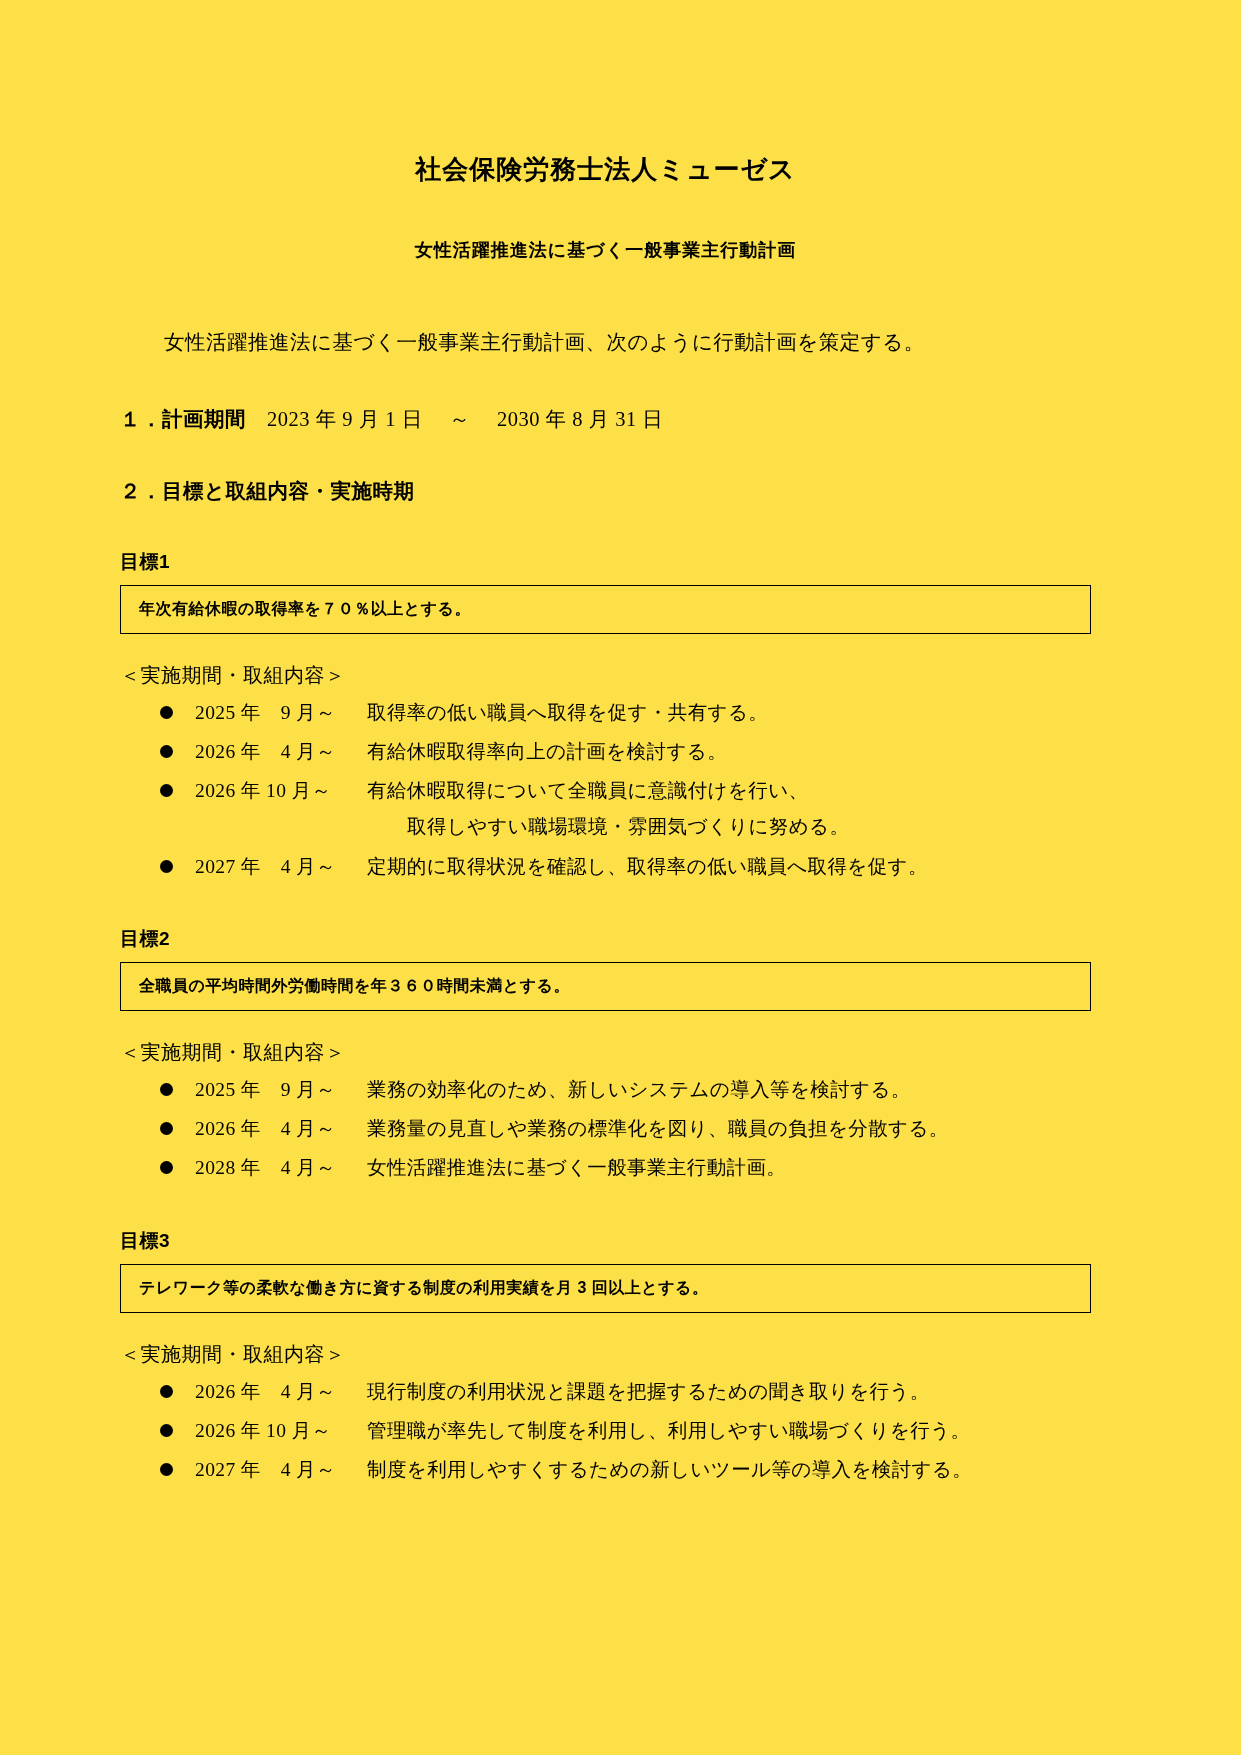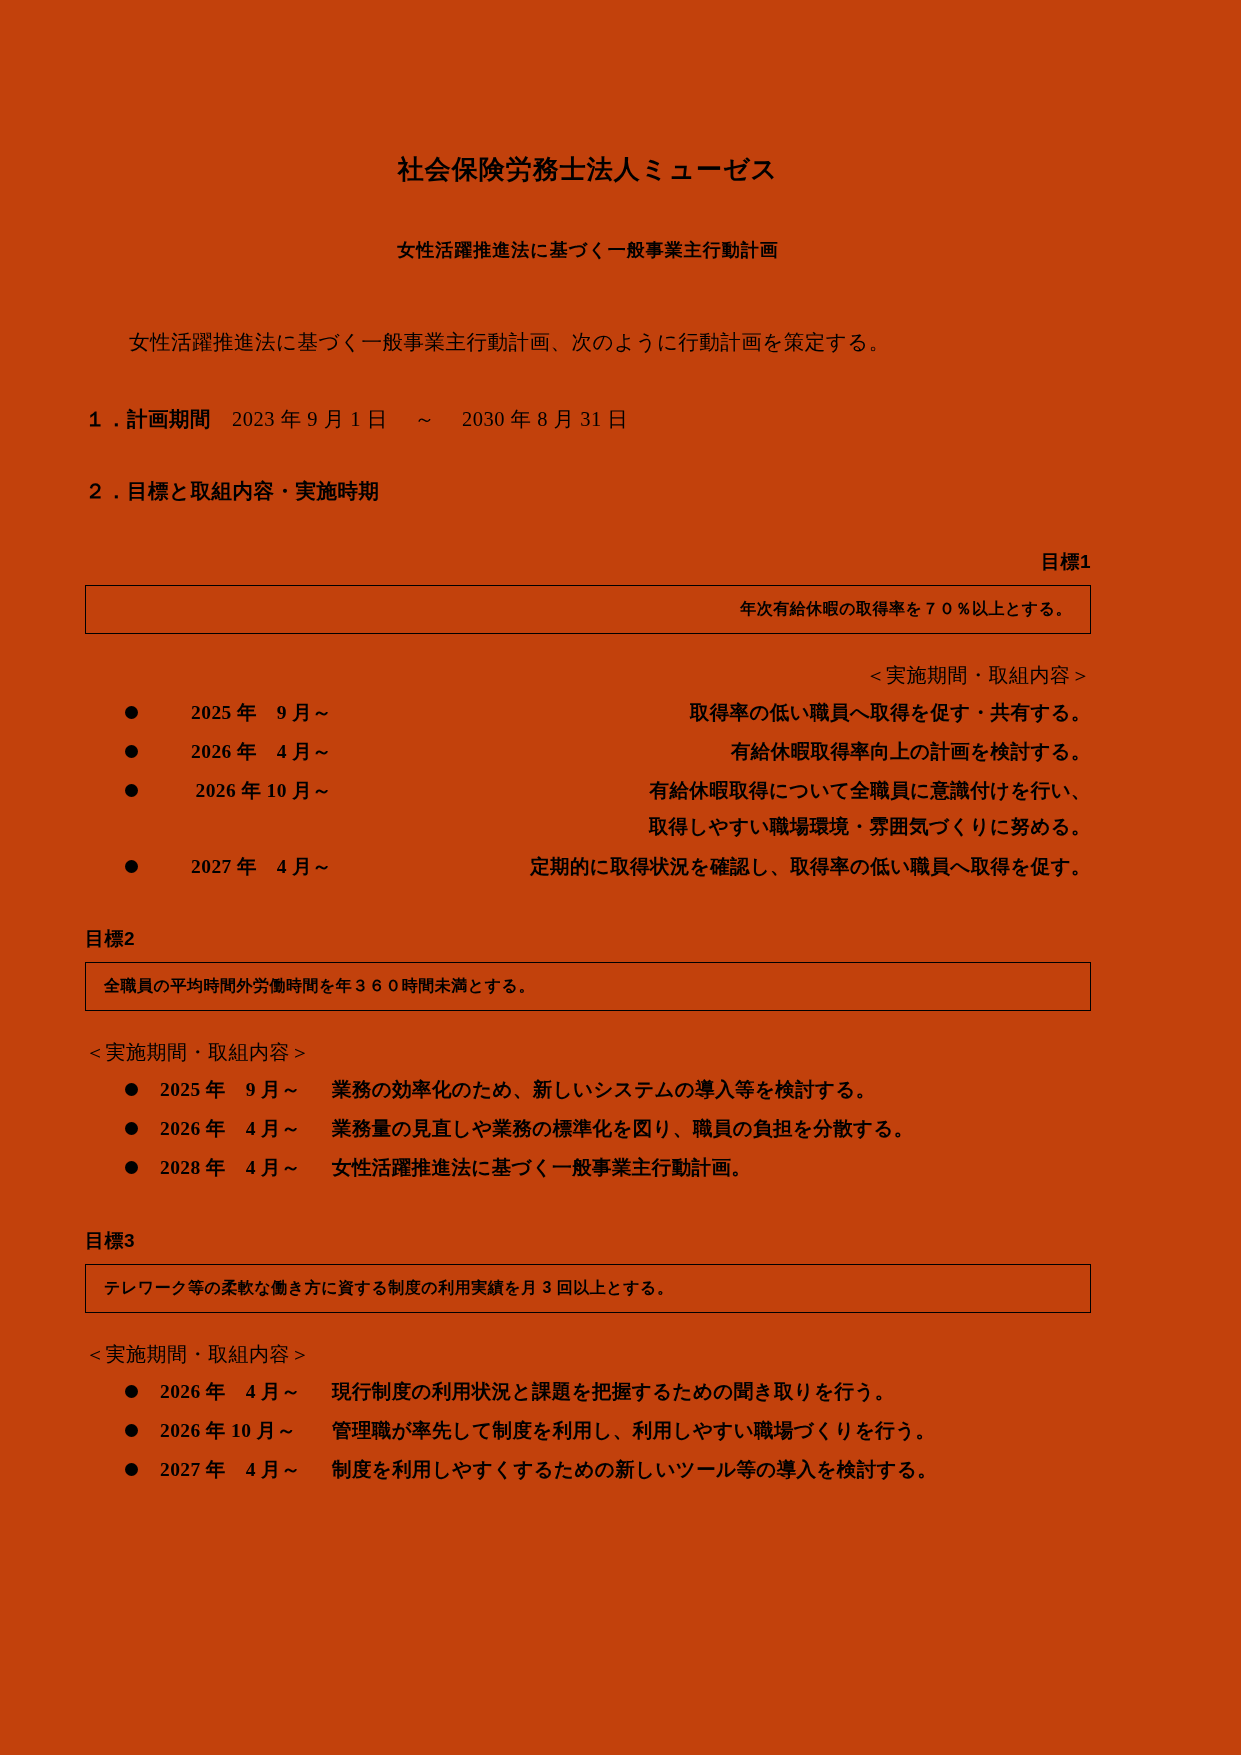--- a/index.html
+++ b/index.html
@@ -8,23 +8,23 @@
     background: #ffffff;
   }
   body {
     font-family: "Liberation Serif", "DejaVu Serif", serif;
     color: #000000;
   }
   .page {
     width: 1241px;
     height: 1755px;
     position: relative;
-    background: #c2410c;
+    background: #fde047;
     box-sizing: border-box;
-    padding: 150px 150px 60px 85px;
+    padding: 150px 150px 60px 120px;
   }
   .doc-title {
     text-align: center;
     font-family: "Liberation Sans", "DejaVu Sans", sans-serif;
     font-weight: bold;
     font-size: 26px;
     letter-spacing: 1px;
     margin: 0 0 0 0;
     line-height: 1.5;
   }
@@ -81,21 +81,20 @@
   }
   .period-head {
     margin: 28px 0 6px 0;
     font-size: 20px;
     letter-spacing: 0.5px;
   }
   ul.items {
     list-style: none;
     margin: 0;
     padding: 0;
-    font-weight: bold;
   }
   ul.items li {
     display: flex;
     align-items: flex-start;
     margin: 9px 0 0 0;
     padding-left: 40px;
     font-size: 19.5px;
     line-height: 1.55;
   }
   .bullet {
@@ -119,21 +118,20 @@
   }
   .what .cont {
     display: block;
     margin-top: 6px;
     padding-left: 40px;
   }
   .goal-block {
     margin-top: 44px;
   }
   .goal-block.first {
-    text-align: right;
   }
 </style>
 </head>
 <body>
 
 <div class="page">
 
   <div class="doc-title">社会保険労務士法人ミューゼス</div>
   <div class="doc-subtitle">女性活躍推進法に基づく一般事業主行動計画</div>
 

